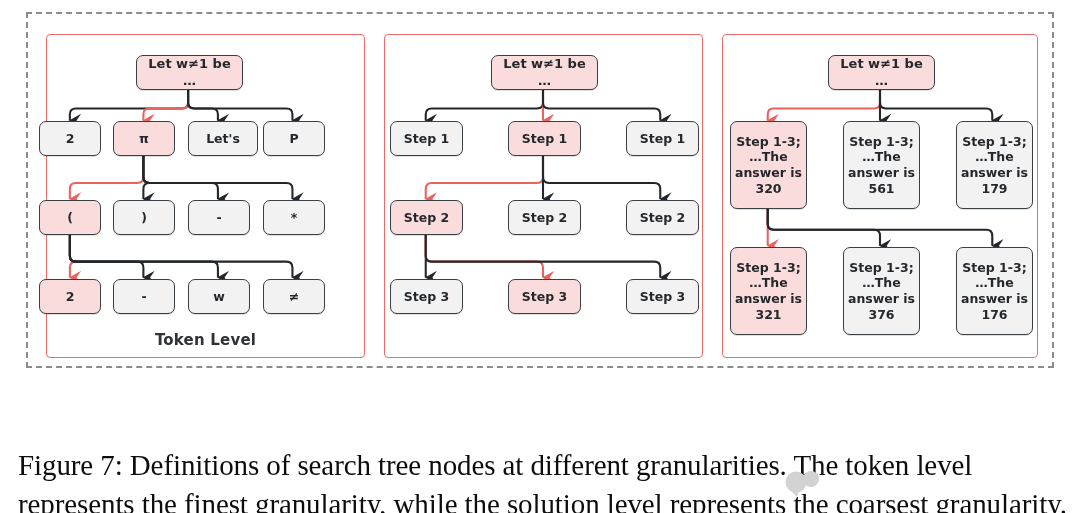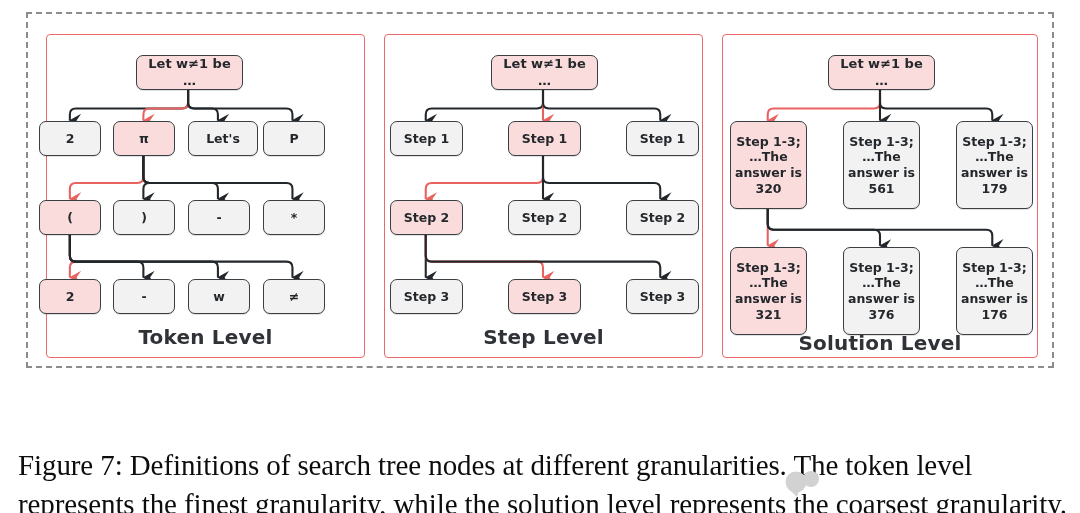--- a/index.html
+++ b/index.html
@@ -40,21 +40,21 @@
   #panel-token    { left: 18px;  width: 319px; }
   #panel-step     { left: 356px; width: 319px; }
   #panel-solution { left: 694px; width: 316px; }
 
   .panel-title {
     position: absolute;
     left: 0;
     right: 0;
     bottom: 8px;
     text-align: center;
-    font-size: 20px;
+    font-size: 15px;
     font-weight: bold;
     color: #2f3337;
     letter-spacing: .2px;
   }
 
   
   .node {
     position: absolute;
     box-sizing: border-box;
     border: 1.8px solid #3a3f44;
@@ -251,21 +251,20 @@
     <div class="node" style="left:5px; top:244px; width:73px; height:35px;">
       <span class="lbl">Step 3</span>
       </div>
     <div class="node sel" style="left:123px; top:244px; width:73px; height:35px;">
       <span class="lbl">Step 3</span>
       </div>
     <div class="node" style="left:241px; top:244px; width:73px; height:35px;">
       <span class="lbl">Step 3</span>
       </div>
 
-    <div class="panel-title">Step Level</div>
   </div>
 
   <div class="panel" id="panel-solution">
     <svg class="edges" viewBox="0 0 316 324" preserveAspectRatio="none">
       <defs>
         <marker id="ah-d-v" markerWidth="7" markerHeight="7" refX="3.2" refY="5.4" orient="auto">
           <path d="M0,0 L3.2,5.8 L6.4,0 L3.2,2.2 Z" fill="#23272b"></path>
         </marker>
         <marker id="ah-r-v" markerWidth="7" markerHeight="7" refX="3.2" refY="5.4" orient="auto">
           <path d="M0,0 L3.2,5.8 L6.4,0 L3.2,2.2 Z" fill="#e8625f"></path>
@@ -310,21 +309,20 @@
       <span class="lbl">Step 1-3;
 …The
 answer is
 376</span></div>
     <div class="node" style="left:233px; top:212px; width:77px; height:88px; white-space:pre-line;">
       <span class="lbl">Step 1-3;
 …The
 answer is
 176</span></div>
 
-    <div class="panel-title" style="bottom:2px;">Solution Level</div>
   </div>
 
 </div>
 
 <div id="caption">
   <span>Figure 7: Definitions of search tree nodes at different granularities. The token level represents the</span>
   <span>finest granularity, while the solution level represents the coarsest granularity.</span>
 </div>
 
 <div id="watermark">

